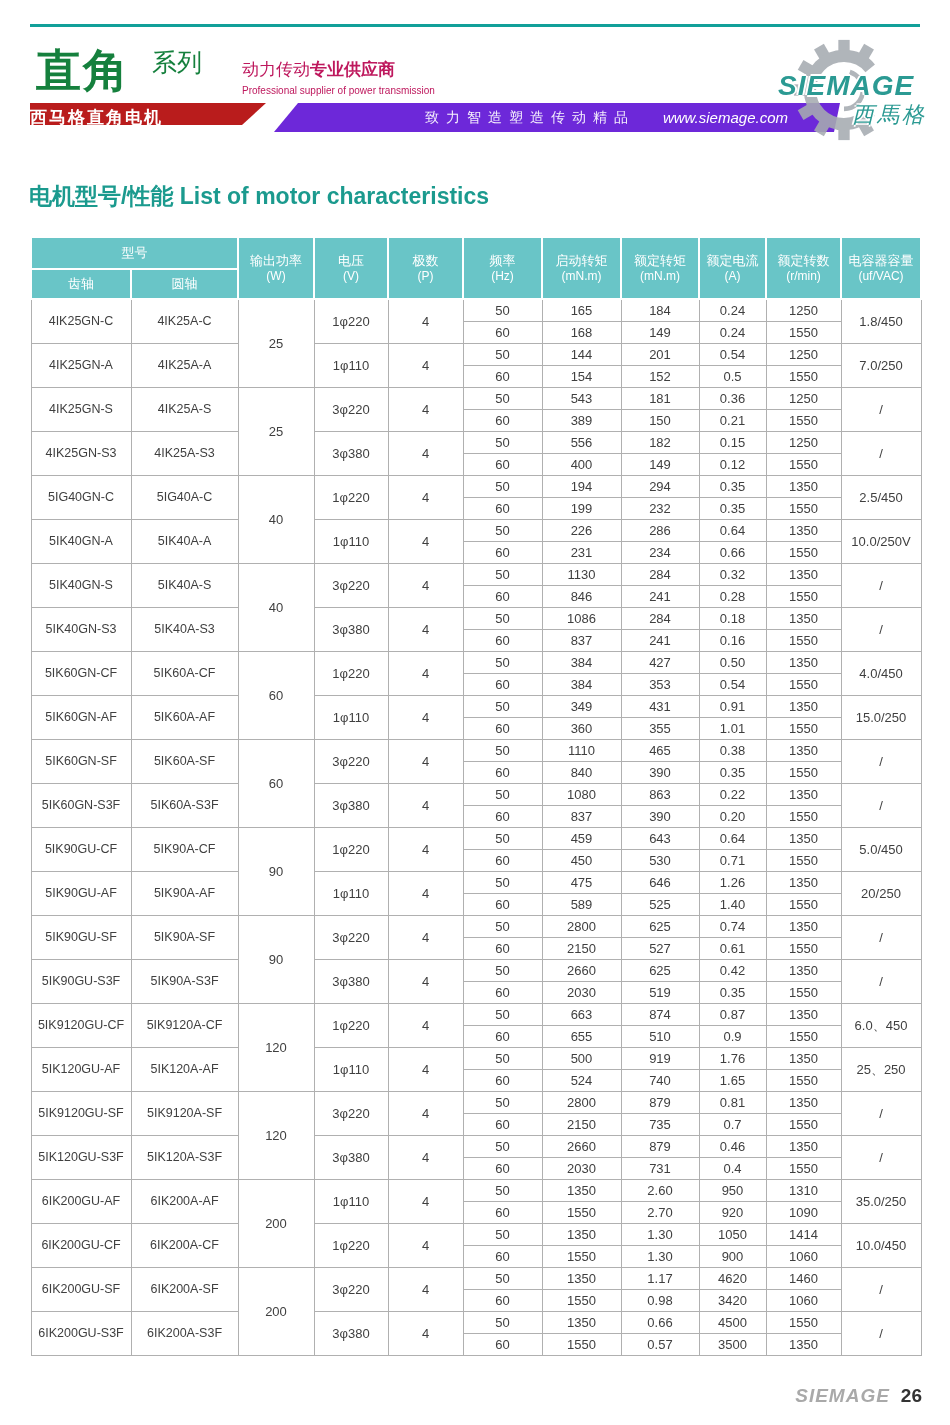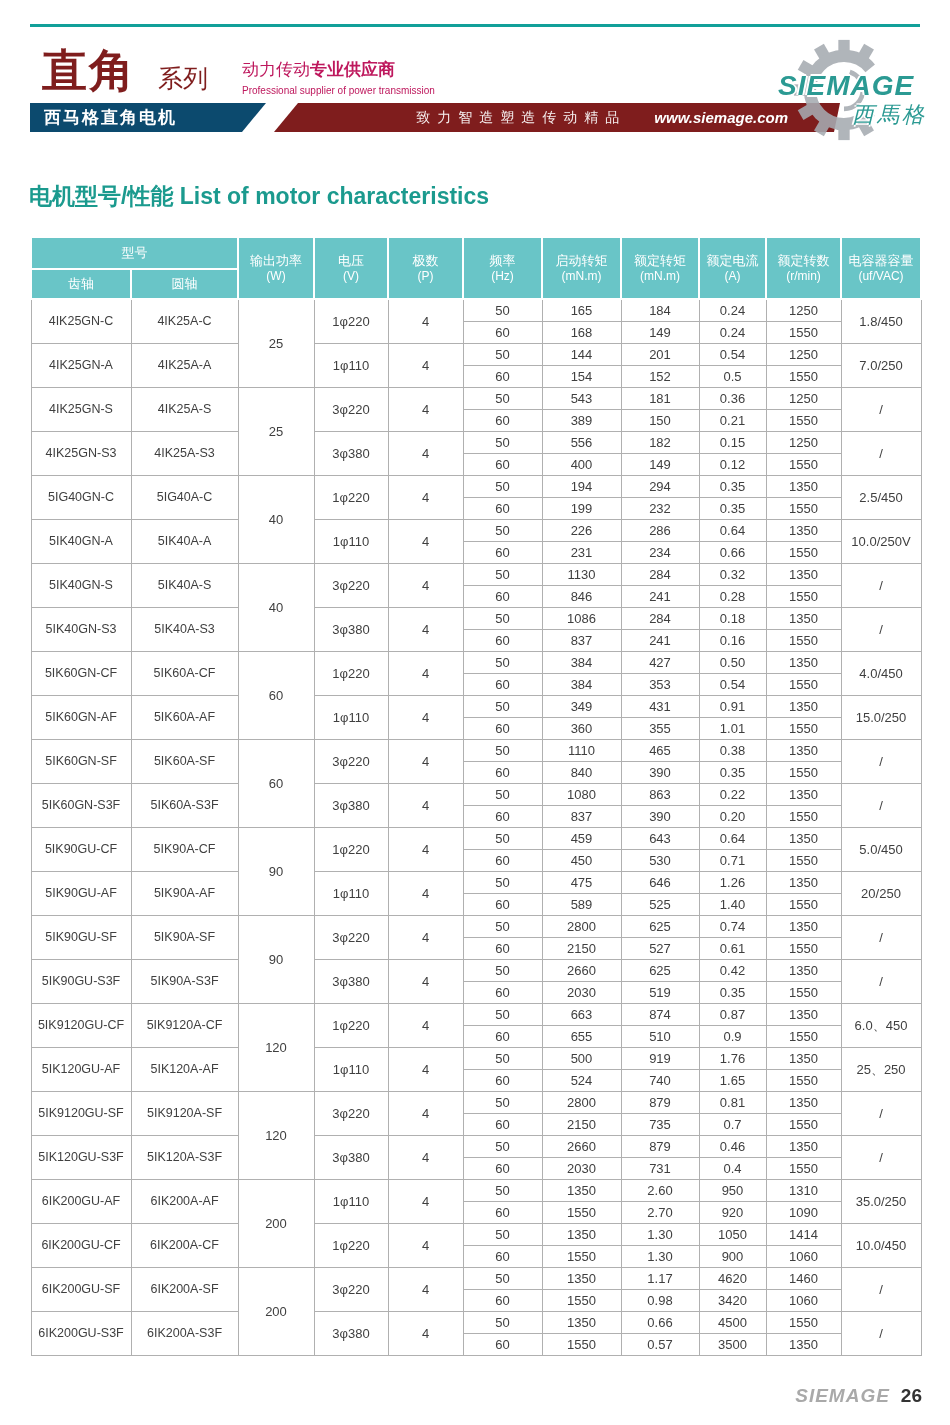--- a/index.html
+++ b/index.html
@@ -4,44 +4,44 @@
 <style>
   html,body { margin:0; padding:0; background:#e8e8e8; }
   .page {
     position:relative; width:950px; height:1425px; margin:0 auto;
     background:#ffffff; overflow:hidden;
     font-family:"Liberation Sans", sans-serif;
   }
   
   .top-rule { position:absolute; left:30px; top:24px; width:890px; height:3px; background:#12a099; }
 
-  .series-block { position:absolute; left:42px; top:48px; display:flex; align-items:flex-end; color:#7f1d1d; }
+  .series-block { position:absolute; left:36px; top:48px; display:flex; align-items:flex-start; color:#15803d; }
   .series-big { font-size:45px; font-weight:bold; letter-spacing:2px; line-height:1; }
   .series-small { font-size:25px; line-height:1.15; margin-left:22px; }
 
   .supplier-block { position:absolute; left:242px; top:58px; color:#be185d; }
   .supplier-cn { font-size:17px; }
   .supplier-cn b { font-weight:bold; }
   .supplier-en { font-size:10px; margin-top:4px; }
 
   .banner { position:absolute; left:30px; top:103px; height:29px; width:810px; }
   .banner-dark {
-    position:absolute; left:0; top:0; width:236px; height:29px; background:#0c4a6e;
+    position:absolute; left:0; top:0; width:236px; height:22px; background:#b91c1c;
     clip-path:polygon(0 0, 100% 0, calc(100% - 24px) 100%, 0 100%);
     color:#fff; font-weight:bold; font-size:17px; letter-spacing:2px;
-    line-height:29px; padding-left:14px; box-sizing:border-box;
+    line-height:29px; box-sizing:border-box;
   }
   .banner-light {
-    position:absolute; left:244px; top:0; width:566px; height:29px; background:#7f1d1d;
+    position:absolute; left:244px; top:0; width:566px; height:29px; background:#6d28d9;
     clip-path:polygon(24px 0, 100% 0, calc(100% - 6px) 100%, 0 100%);
     display:flex; align-items:center; justify-content:flex-end; gap:28px;
     padding-right:52px; box-sizing:border-box;
   }
   .banner-slogan { font-size:14px; letter-spacing:7px; color:rgba(255,255,255,.92); }
-  .banner-url { font-size:15px; font-weight:bold; font-style:italic; color:#ffffff; text-decoration:none; }
+  .banner-url { font-size:15px; font-weight:normal; font-style:italic; color:#ffffff; text-decoration:none; }
 
   .logo-block { position:absolute; left:778px; top:36px; width:165px; height:108px; }
   .logo-gear { position:absolute; left:14px; top:2px; opacity:.88; }
   .logo-text {
     position:absolute; left:0; top:34px; font-size:28px; font-style:italic; font-weight:bold;
     color:#2b9a93; letter-spacing:1px;
     text-shadow:-2px 0 0 #fff, 2px 0 0 #fff, 0 -2px 0 #fff, 0 2px 0 #fff;
     white-space:nowrap;
   }
   .logo-cn {

